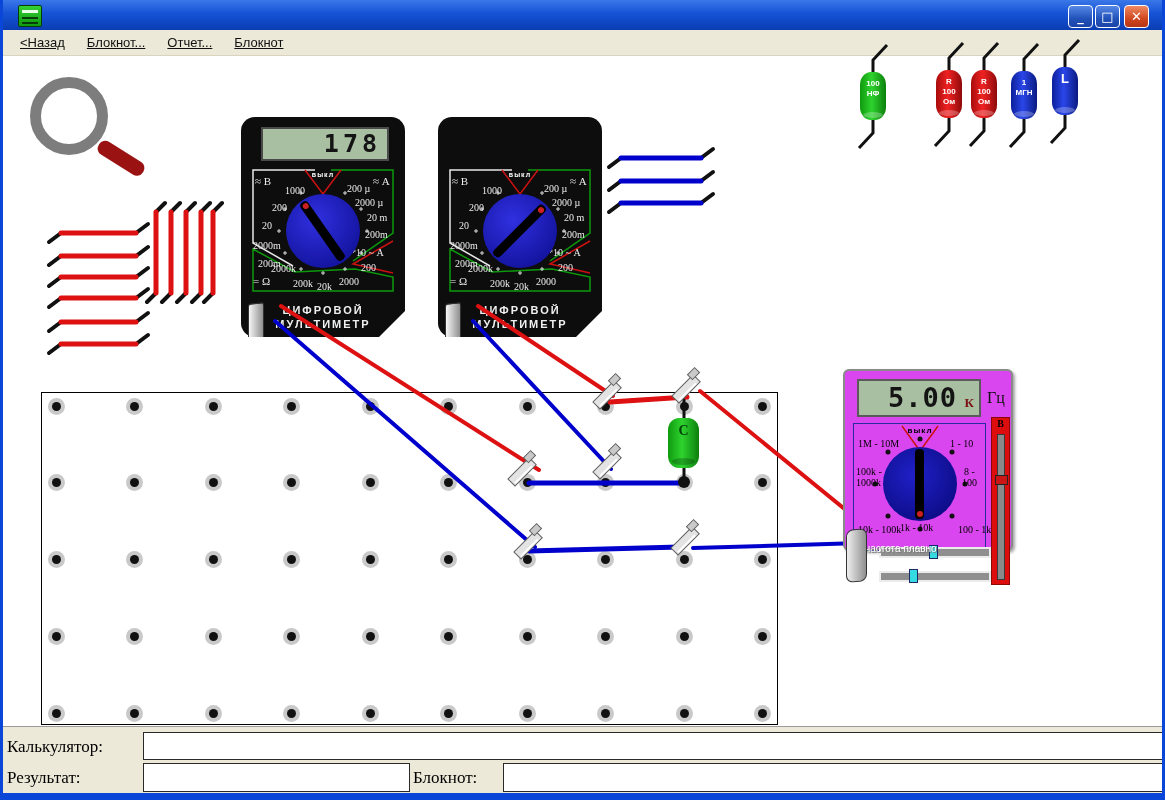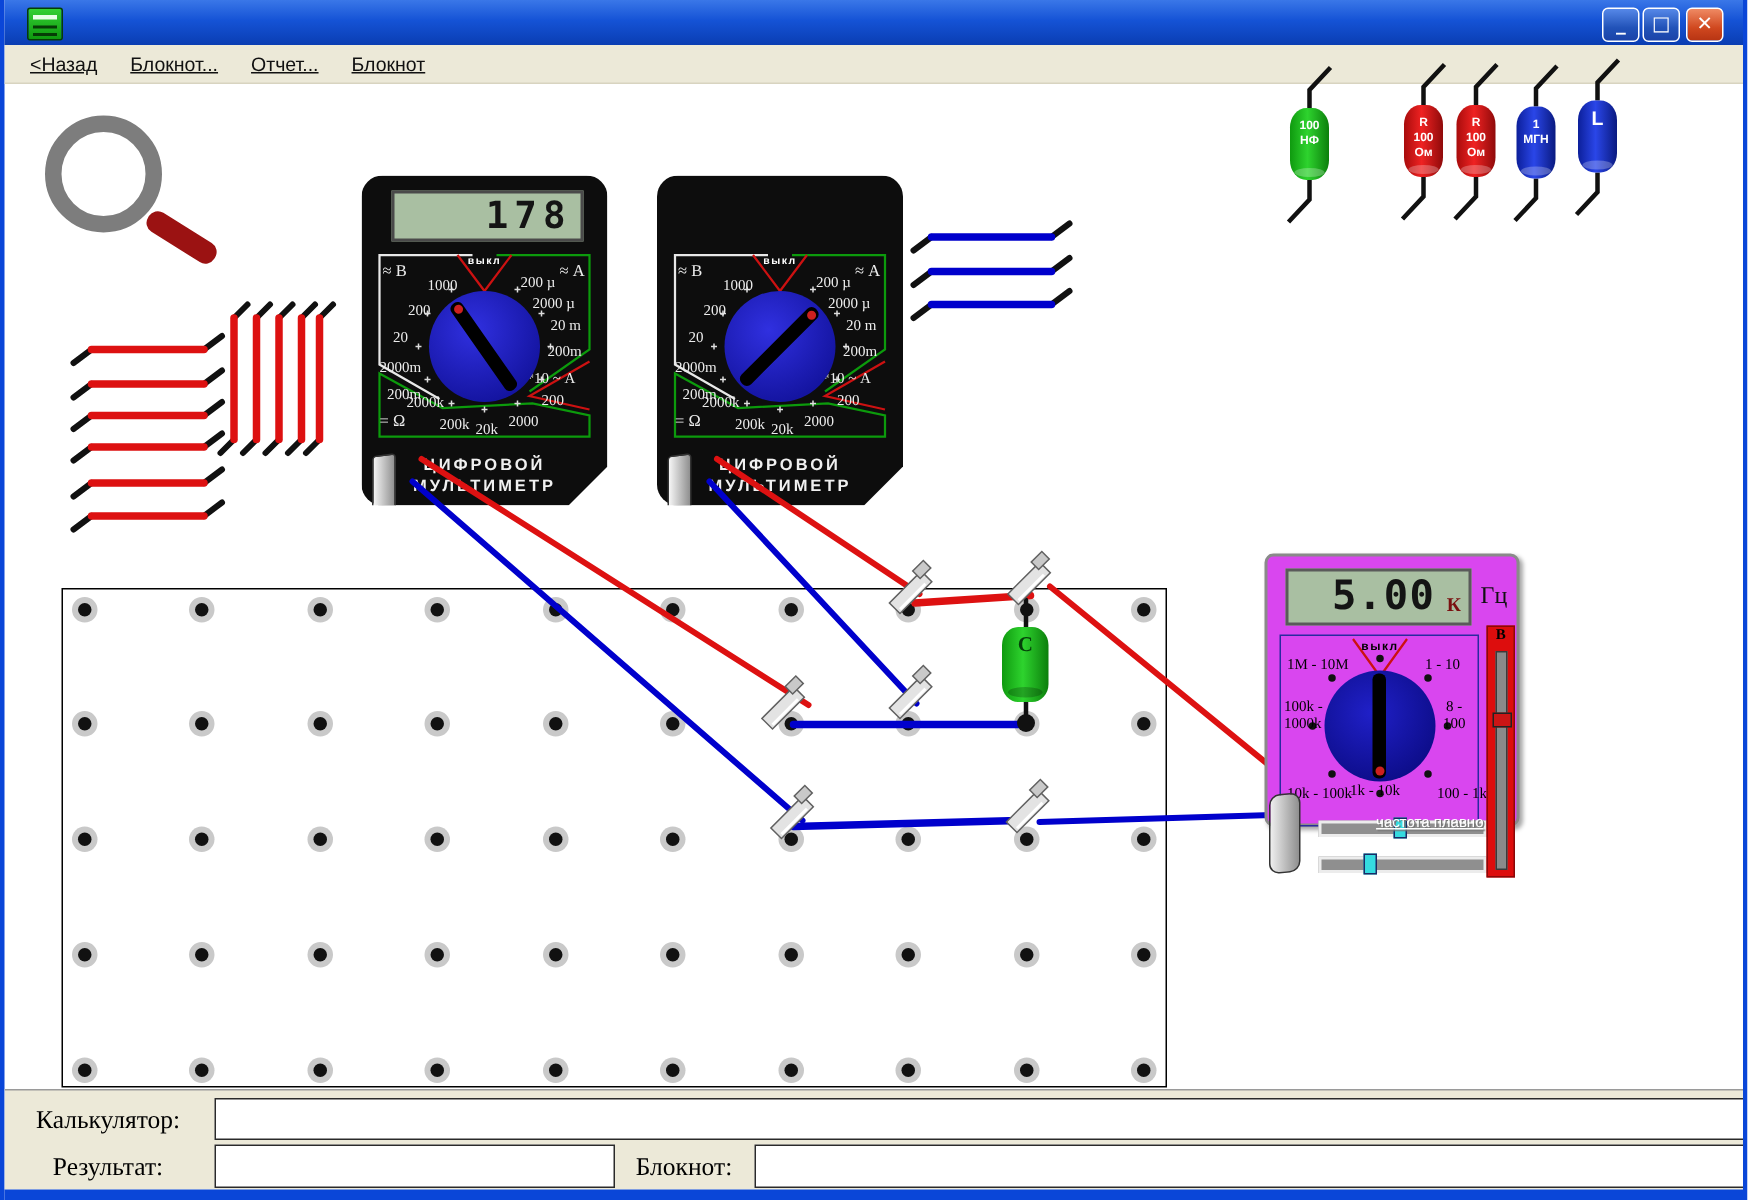--- a/index.html
+++ b/index.html
@@ -88,34 +88,34 @@
   .gen-off { position:absolute; left:40px; top:2px; width:52px; text-align:center;
     color:#000; font:bold 8px "Liberation Sans",sans-serif; letter-spacing:1px; }
   .gen-knob { position:absolute; left:29px; top:23px; width:74px; height:74px; border-radius:50%;
     background:radial-gradient(circle at 42% 38%,#2020c8,#0d0d8a 75%); cursor:pointer; }
   .gen-pointer { position:absolute; left:32px; top:2px; width:9px; height:70px; background:#000; border-radius:4px; }
   .gen-pointer::after { content:""; position:absolute; left:1.5px; bottom:2px; width:6px; height:6px;
     border-radius:50%; background:#cc2020; }
   .gen-slider { position:absolute; width:112px; height:11px; background:#8f8f8f; border:2px solid #ececec; cursor:pointer; }
   .gen-slider .handle { position:absolute; top:-4px; width:9px; height:14px; background:#35dbe0;
     border:1px solid #1a2a66; cursor:grab; }
-  .gen-freq-label { position:absolute; left:20px; top:172px; width:124px; text-align:right;
-    color:#fff; font:10px "Liberation Sans",sans-serif; text-shadow:1px 1px 0 #777;text-decoration:underline; }
+  .gen-freq-label { position:absolute; left:20px; top:172px; width:124px; text-align:left;
+    color:#fff; font:10px "Liberation Sans",sans-serif; text-shadow:1px 1px 0 #777; }
   .gen-vstrip { position:absolute; left:146px; top:46px; width:19px; height:168px; background:#dd0d0d;
     border:1px solid #8a0808; text-align:center; color:#000; font:bold 10px "Liberation Serif",serif; }
   .gen-vtrack { position:absolute; left:5px; top:16px; width:8px; height:146px; background:#8a8a8a; border:1px solid #3a3a3a; }
   .gen-vhandle { position:absolute; left:-3px; top:40px; width:13px; height:10px; background:#cc1515; border:1px solid #222; cursor:grab; }
   .gen-clip { position:absolute; left:1px; top:158px; width:21px; height:53px;
     background:linear-gradient(90deg,#efefef,#8f8f8f); border:1px solid #333; border-radius:7px;
     transform:skewY(-5deg); cursor:pointer; }
 
   
   .bottom-panel { position:absolute; left:0; top:726px; width:1165px; height:67px; background:#ece9d8;
     border-top:1px solid #9a9a9a; }
-  .blabel { position:absolute; font:17px "Liberation Serif",serif; color:#000; text-align:center; }
+  .blabel { position:absolute; font:17px "Liberation Serif",serif; color:#000; text-align:left; }
   .field { position:absolute; background:#fff; border:1px solid #2a2a2a; font:15px "Liberation Sans",sans-serif;
     padding:2px 5px; outline:none; }
   .bottom-border { position:absolute; left:-3px; top:793px; width:1171px; height:7px; background:#0a46d8; }
 
   svg.overlay { position:absolute; left:0; top:0; pointer-events:none; }
 </style>
 </head>
 <body>
 
 <div id="window">

